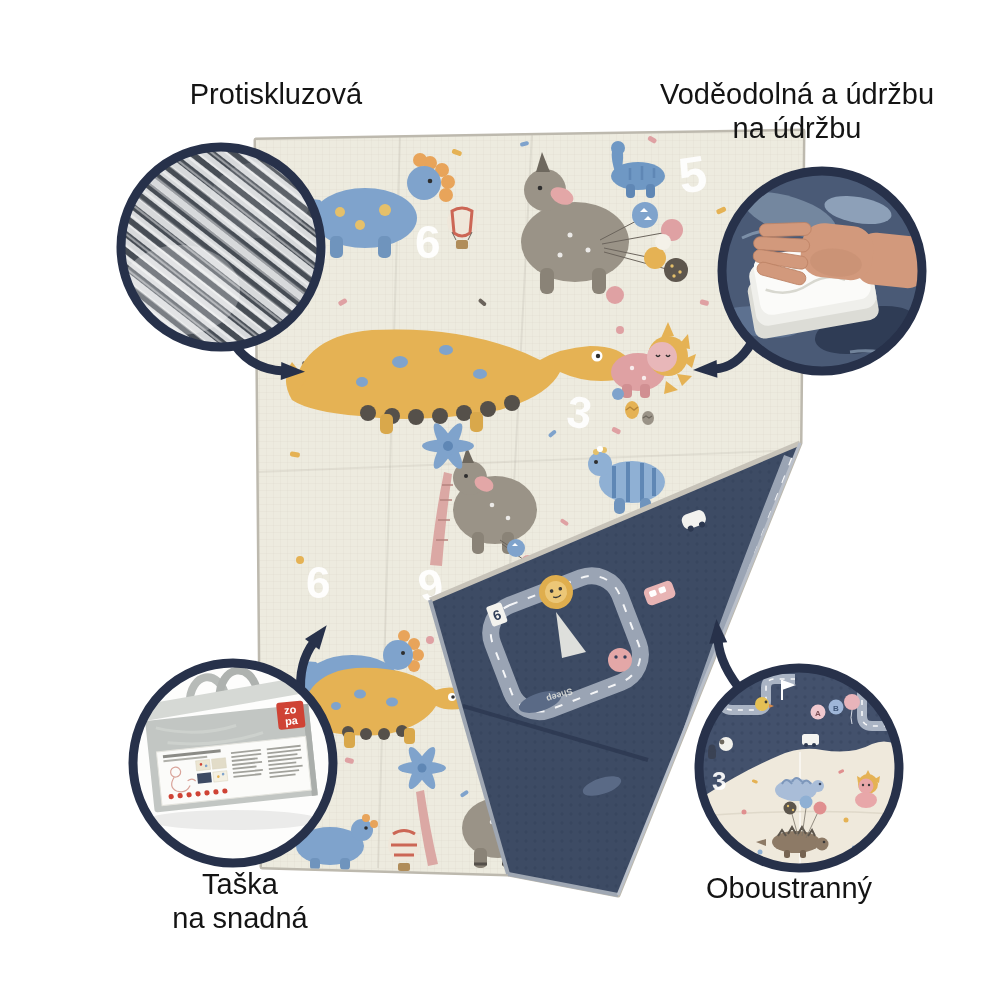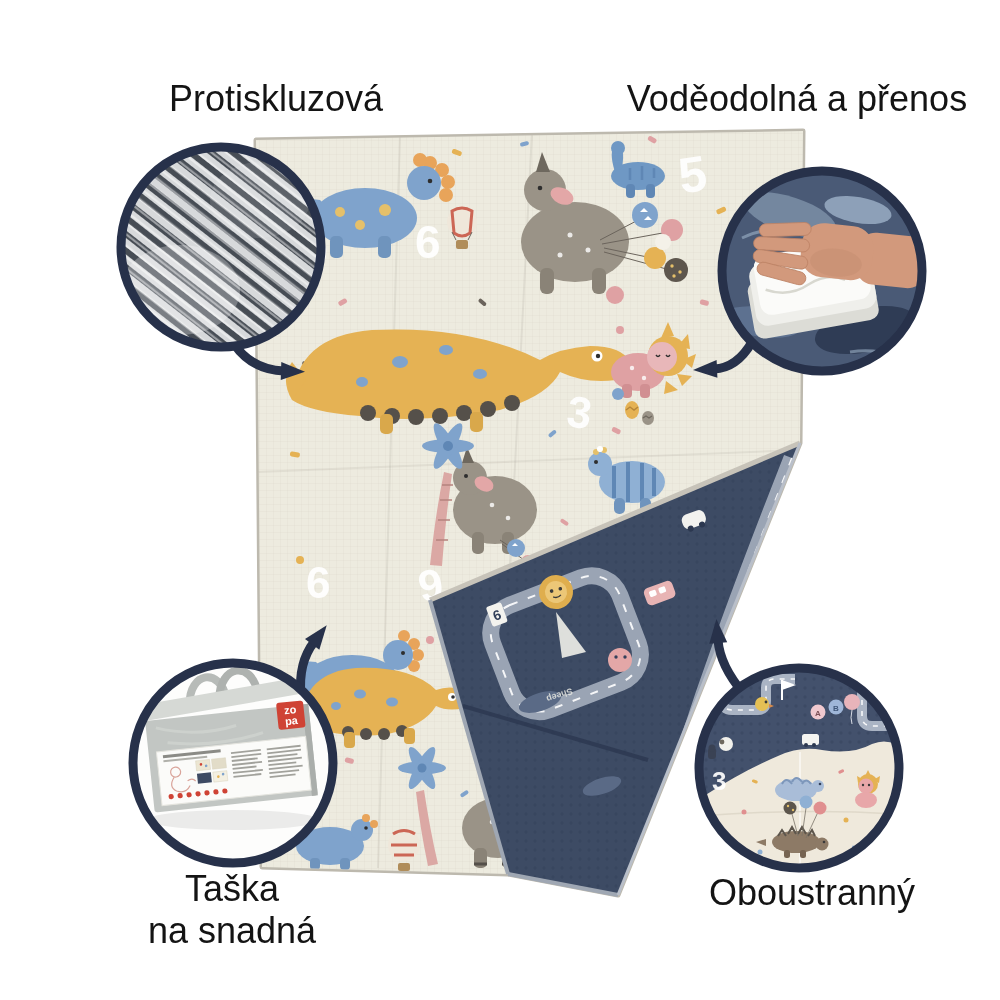--- a/index.html
+++ b/index.html
@@ -1,19 +1,19 @@
 <!DOCTYPE html>
 <html><head>
 <meta charset="utf-8">
 <style>
   html,body{margin:0;padding:0;background:#fff;}
   .stage{position:relative;width:1000px;height:1000px;background:#ffffff;overflow:hidden;
          font-family:"Liberation Sans",sans-serif;}
   .stage svg{position:absolute;left:0;top:0;}
-  .label{position:absolute;font-size:36px;line-height:1.17;color:#141414;text-align:center;
+  .label{position:absolute;font-size:29px;line-height:1.17;color:#141414;text-align:center;
          font-family:"Liberation Sans",sans-serif;}
   .num{font-family:"Liberation Sans",sans-serif;font-weight:bold;fill:#ffffff;opacity:.92;}
   .tinytxt{font-family:"Liberation Sans",sans-serif;font-weight:bold;}
 </style>
 </head>
 <body>
 
 <div class="stage">
 <svg width="1000" height="1000" viewBox="0 0 1000 1000">
   <defs>
@@ -606,22 +606,23 @@
       </g>
     </g>
     <circle cx="799" cy="768" r="100" fill="none" stroke="#27314a" stroke-width="9"></circle>
   </g>
 </svg>
 
   <div class="label" style="left:96px;top:78px;width:360px;">
     <div>Protiskluzová</div>
   </div>
   <div class="label" style="left:617px;top:78px;width:360px;">
-    <div>Voděodolná a přenos</div>
+    <div>Voděodolná a údržbu</div>
+    <div>na údržbu</div>
   </div>
-  <div class="label" style="left:72px;top:868px;width:320px;text-align:center;">
+  <div class="label" style="left:80px;top:868px;width:320px;text-align:center;">
     <div>Taška</div>
     <div>na snadná</div>
   </div>
-  <div class="label" style="left:632px;top:872px;width:360px;">
+  <div class="label" style="left:609px;top:872px;width:360px;">
     <div>Oboustranný</div>
   </div>
 </div>
 
 </body></html>

